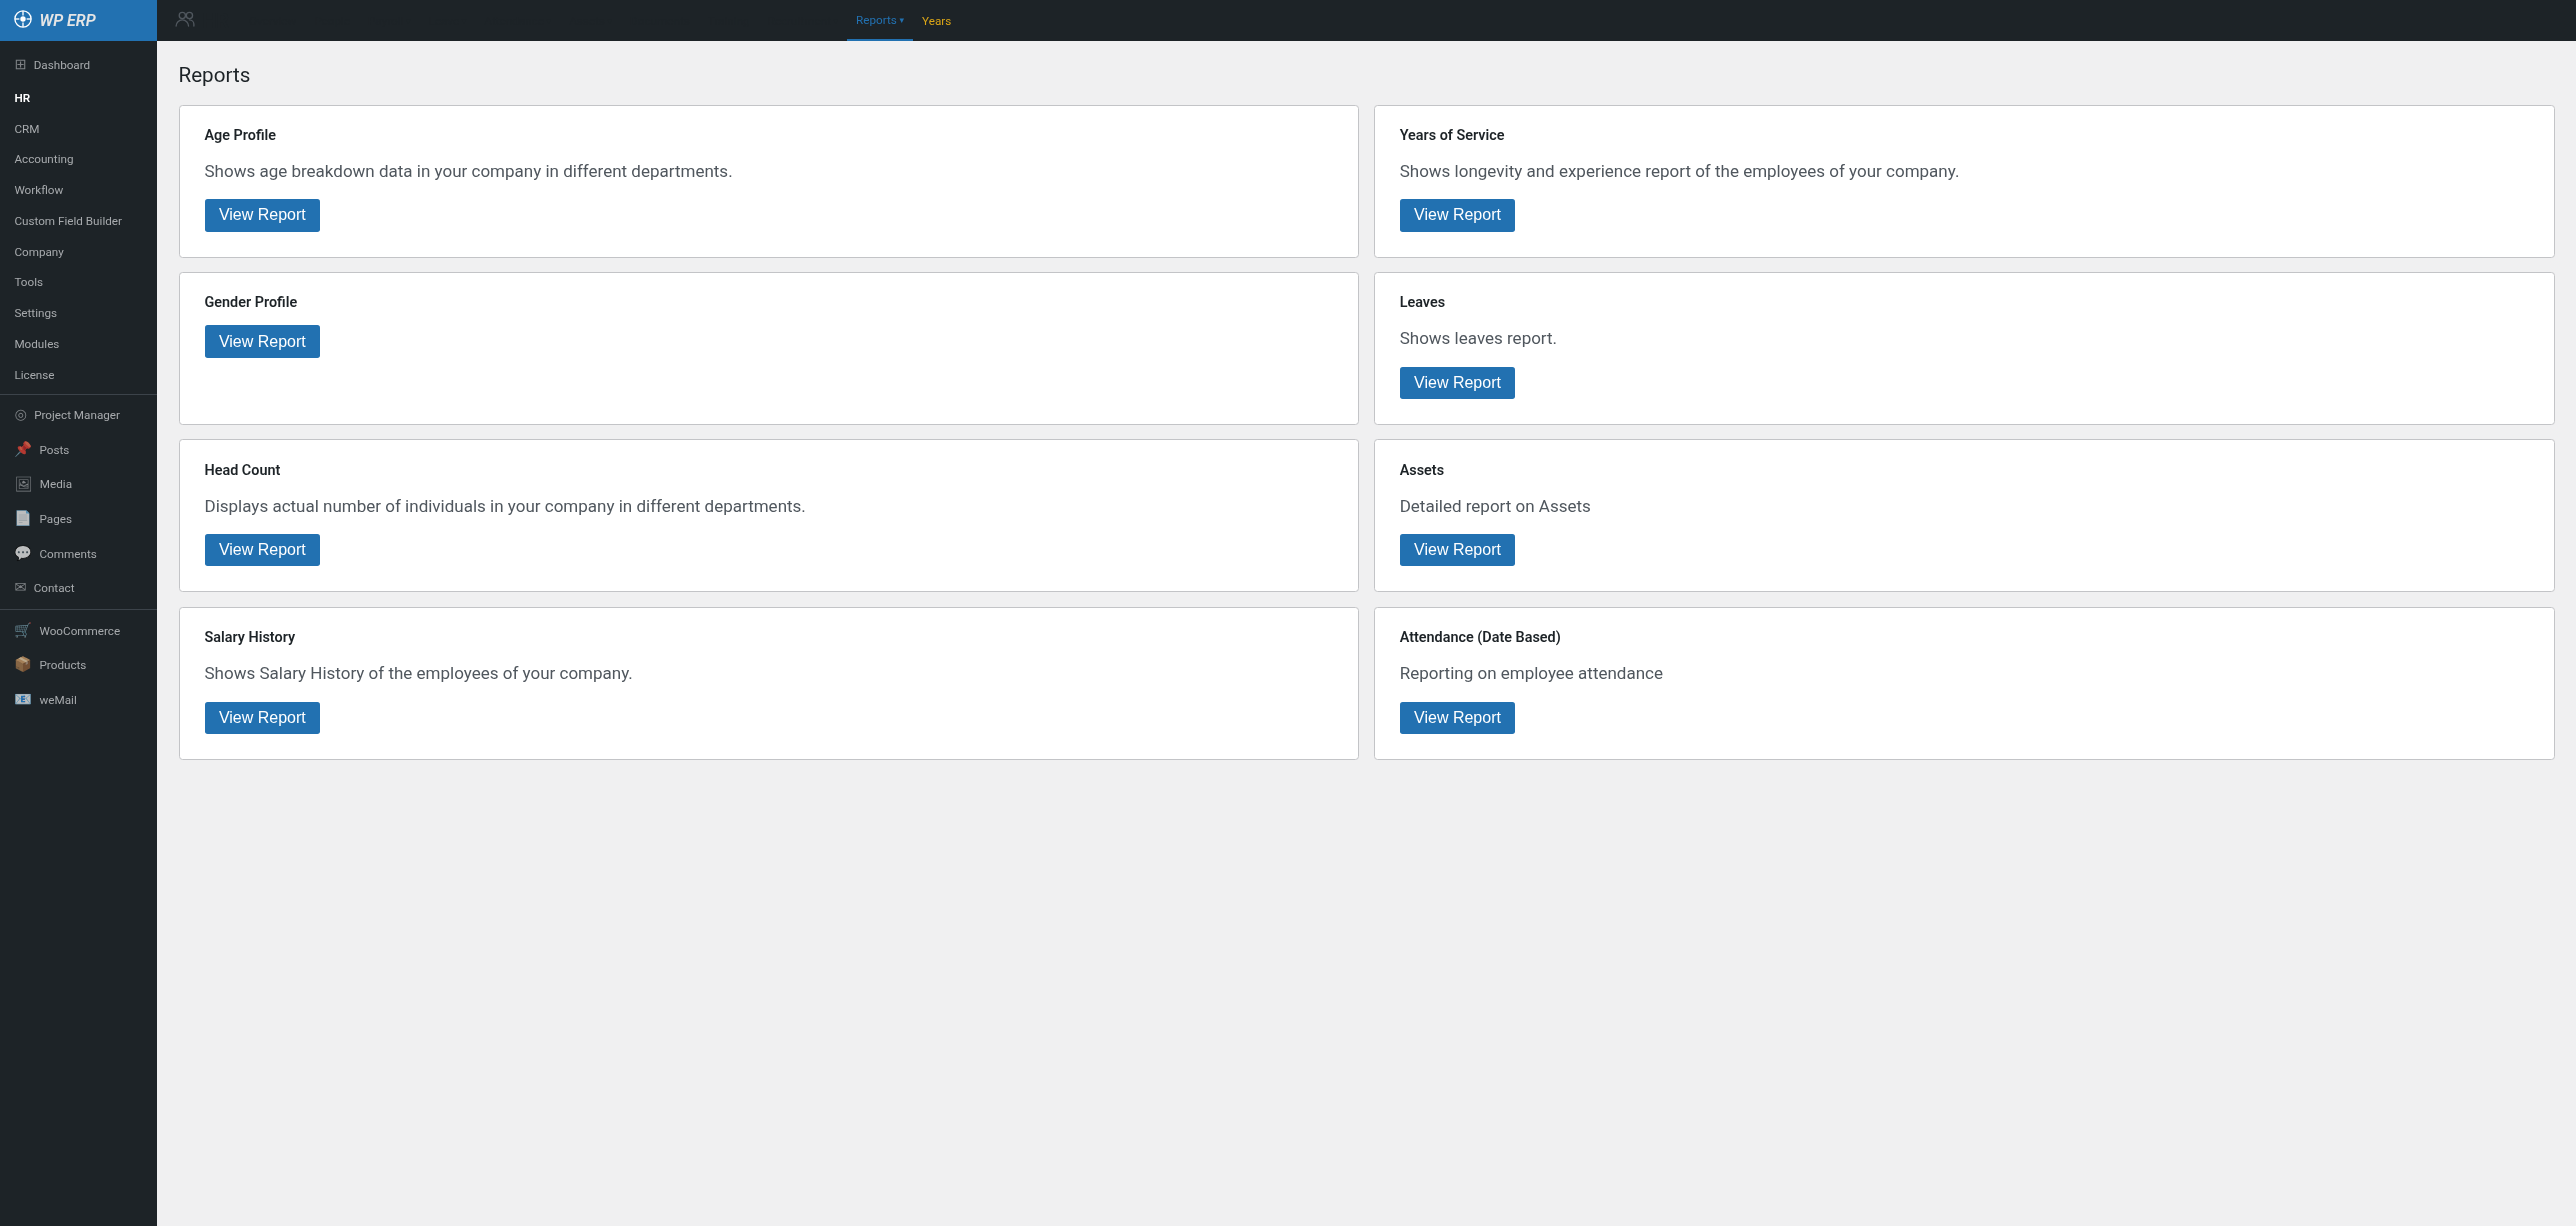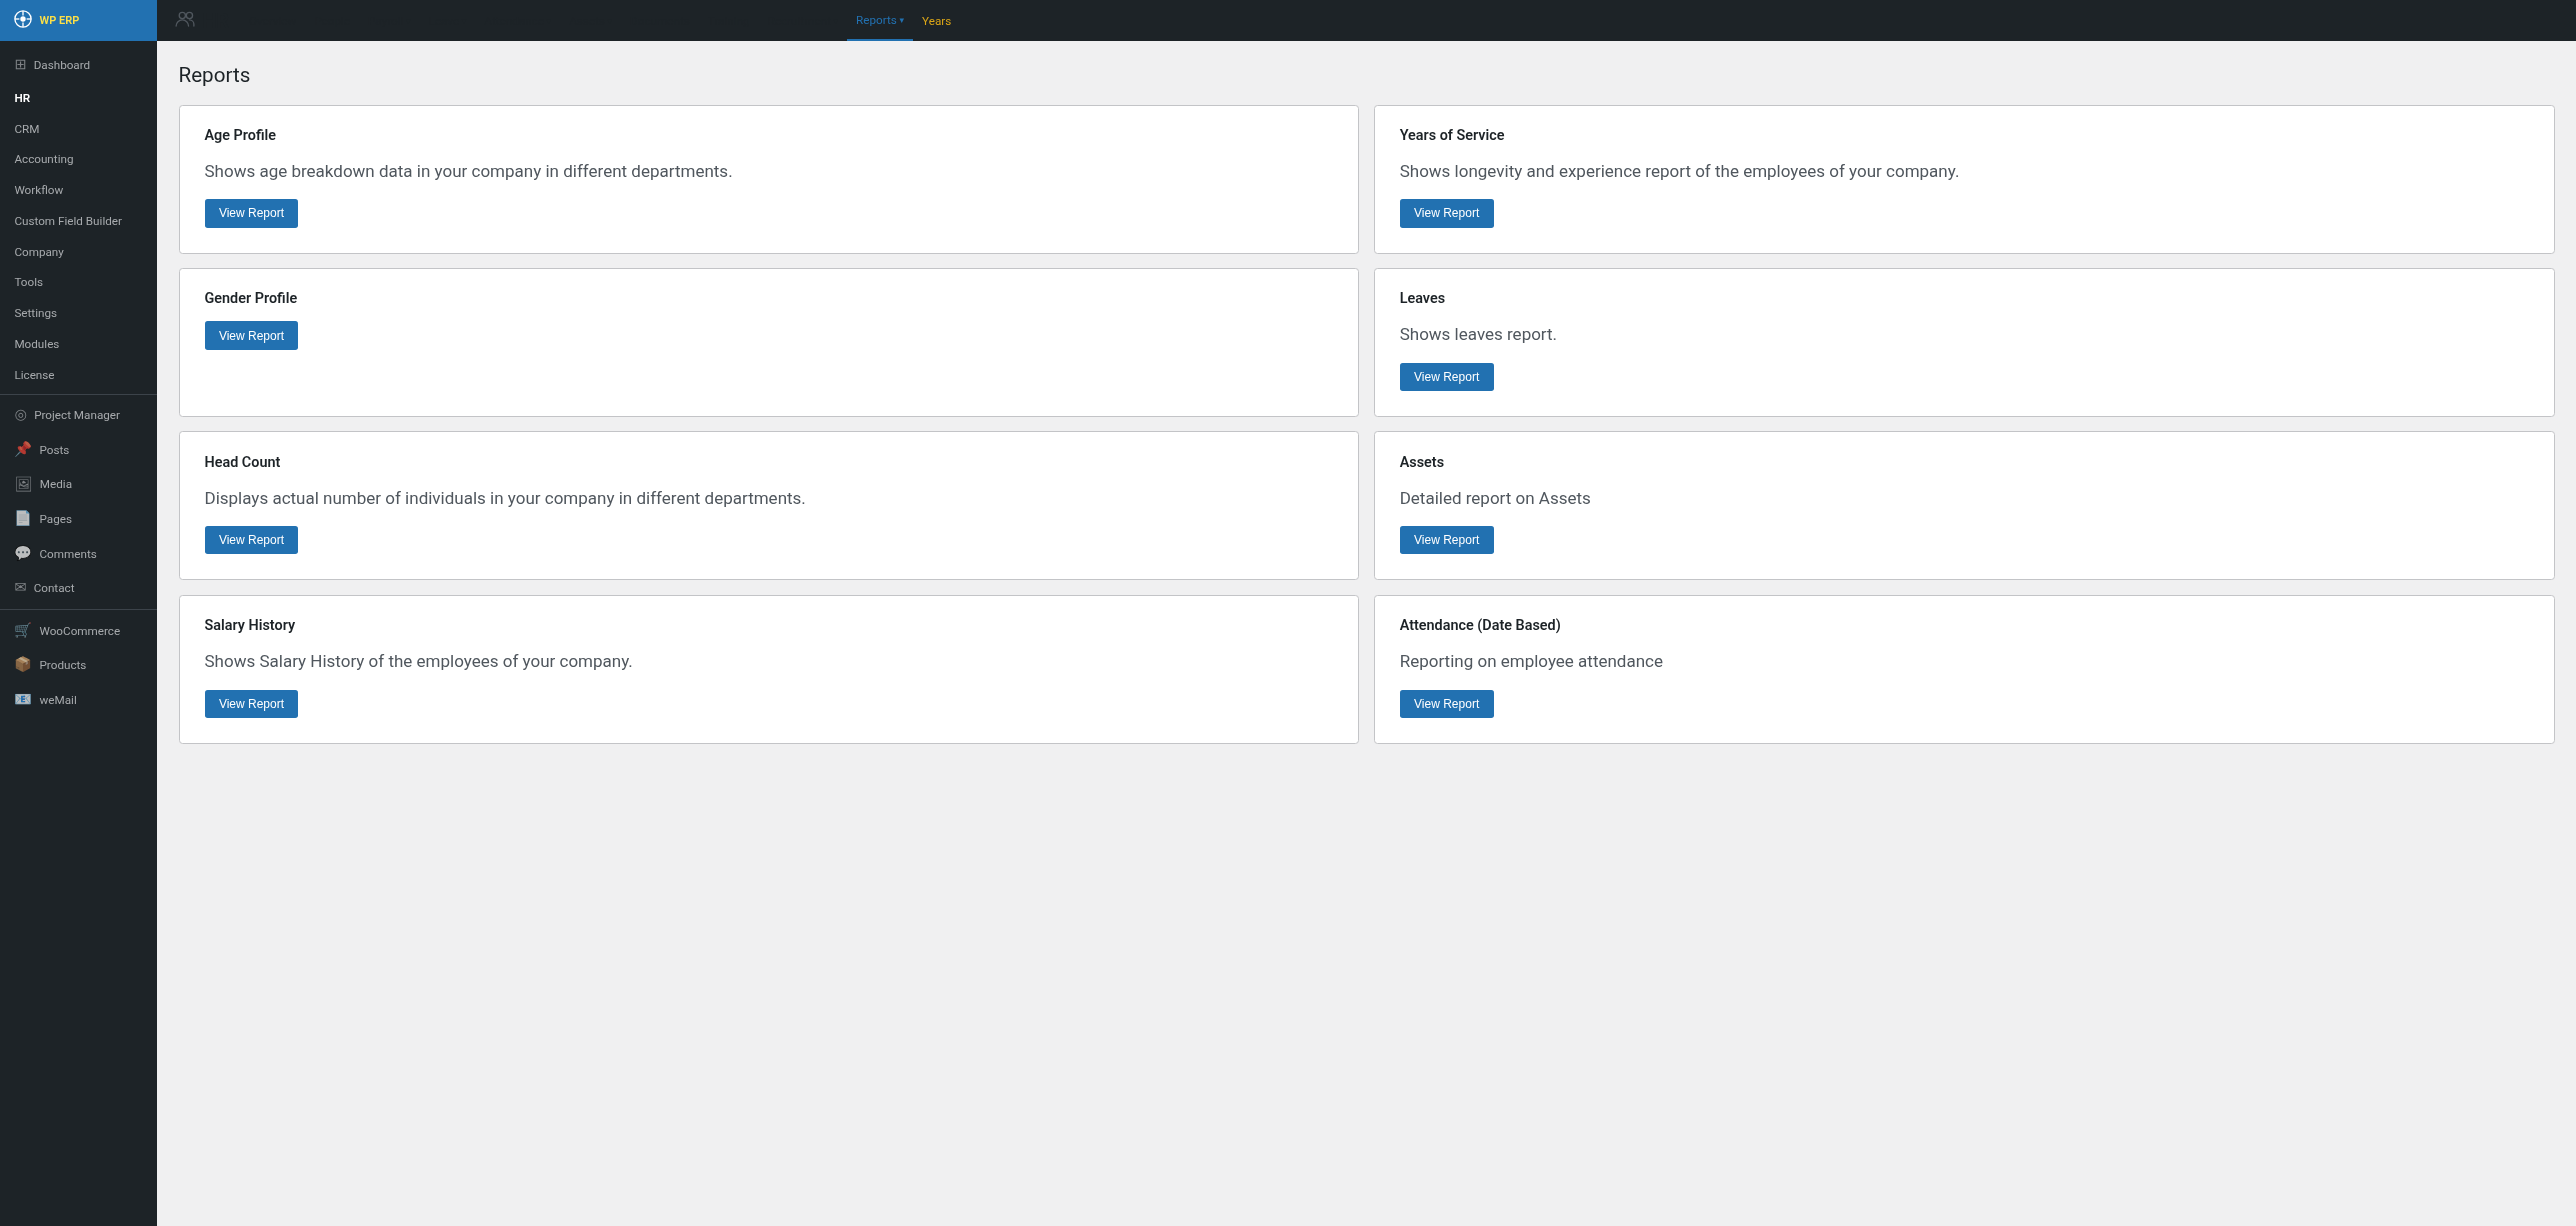--- a/index.html
+++ b/index.html
@@ -24,23 +24,24 @@
       align-items: center;
       padding: 0 14.4px;
       gap: 7.2px;
       flex-shrink: 0;
     }
     #wp-logo-icon {
       color: white;
       font-size: 16px;
     }
     #wp-logo-label {
-      color: #fde047;
+      color: #e5e5e5;
       font-weight: 600;
-      font-size: 11px;
+      font-size: 16px;
+      font-style: italic;
     }
     #hr-nav {
       display: flex;
       align-items: center;
       padding: 0 18px;
       gap: 3.6px;
       flex: 1;
       height: 100%;
     }
     #hr-module-title {
@@ -134,21 +135,21 @@
       line-height: 1.6;
       flex: 1;
     }
     .view-report-btn {
       display: inline-block;
       background: #2271b1;
       color: white;
       border: none;
       border-radius: 2.7px;
       padding: 7.2px 14.4px;
-      font-size: 12px;
+      font-size: 16px;
       cursor: pointer;
       font-weight: 500;
       width: fit-content;
     }
   </style>
 </head>
 <body>
 
 <div id="top-bar">
   <div id="wp-logo-area">

